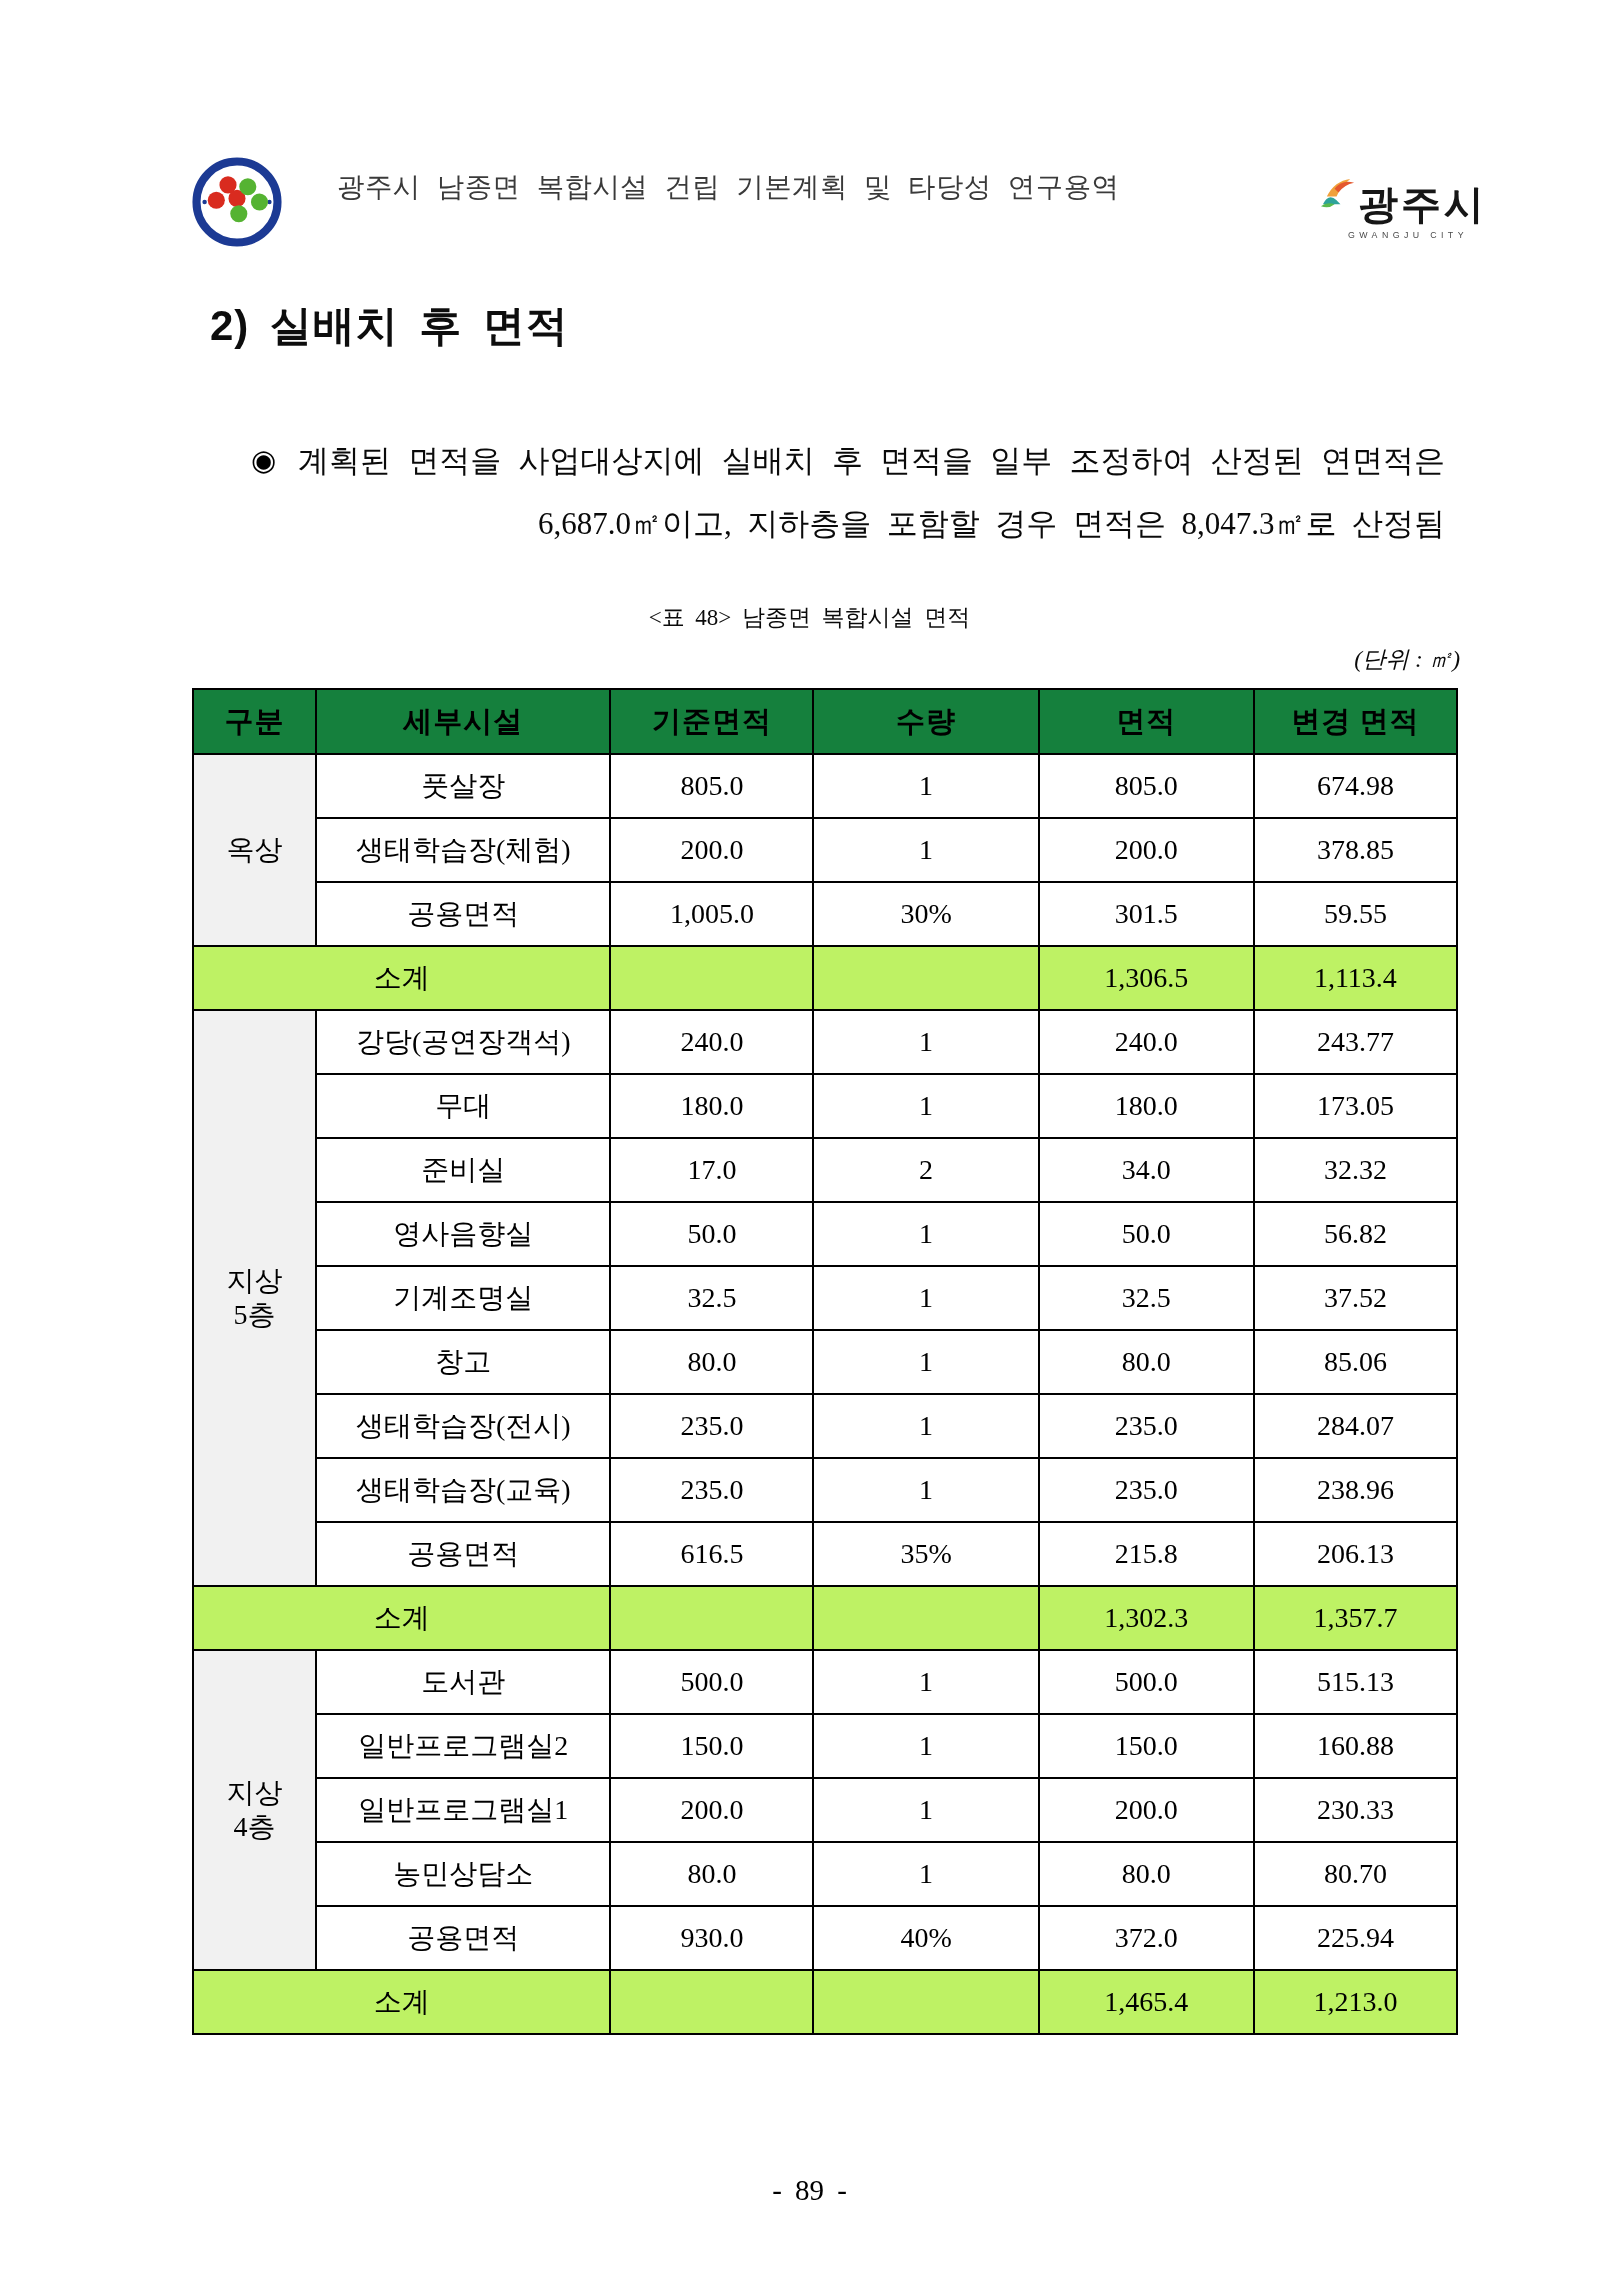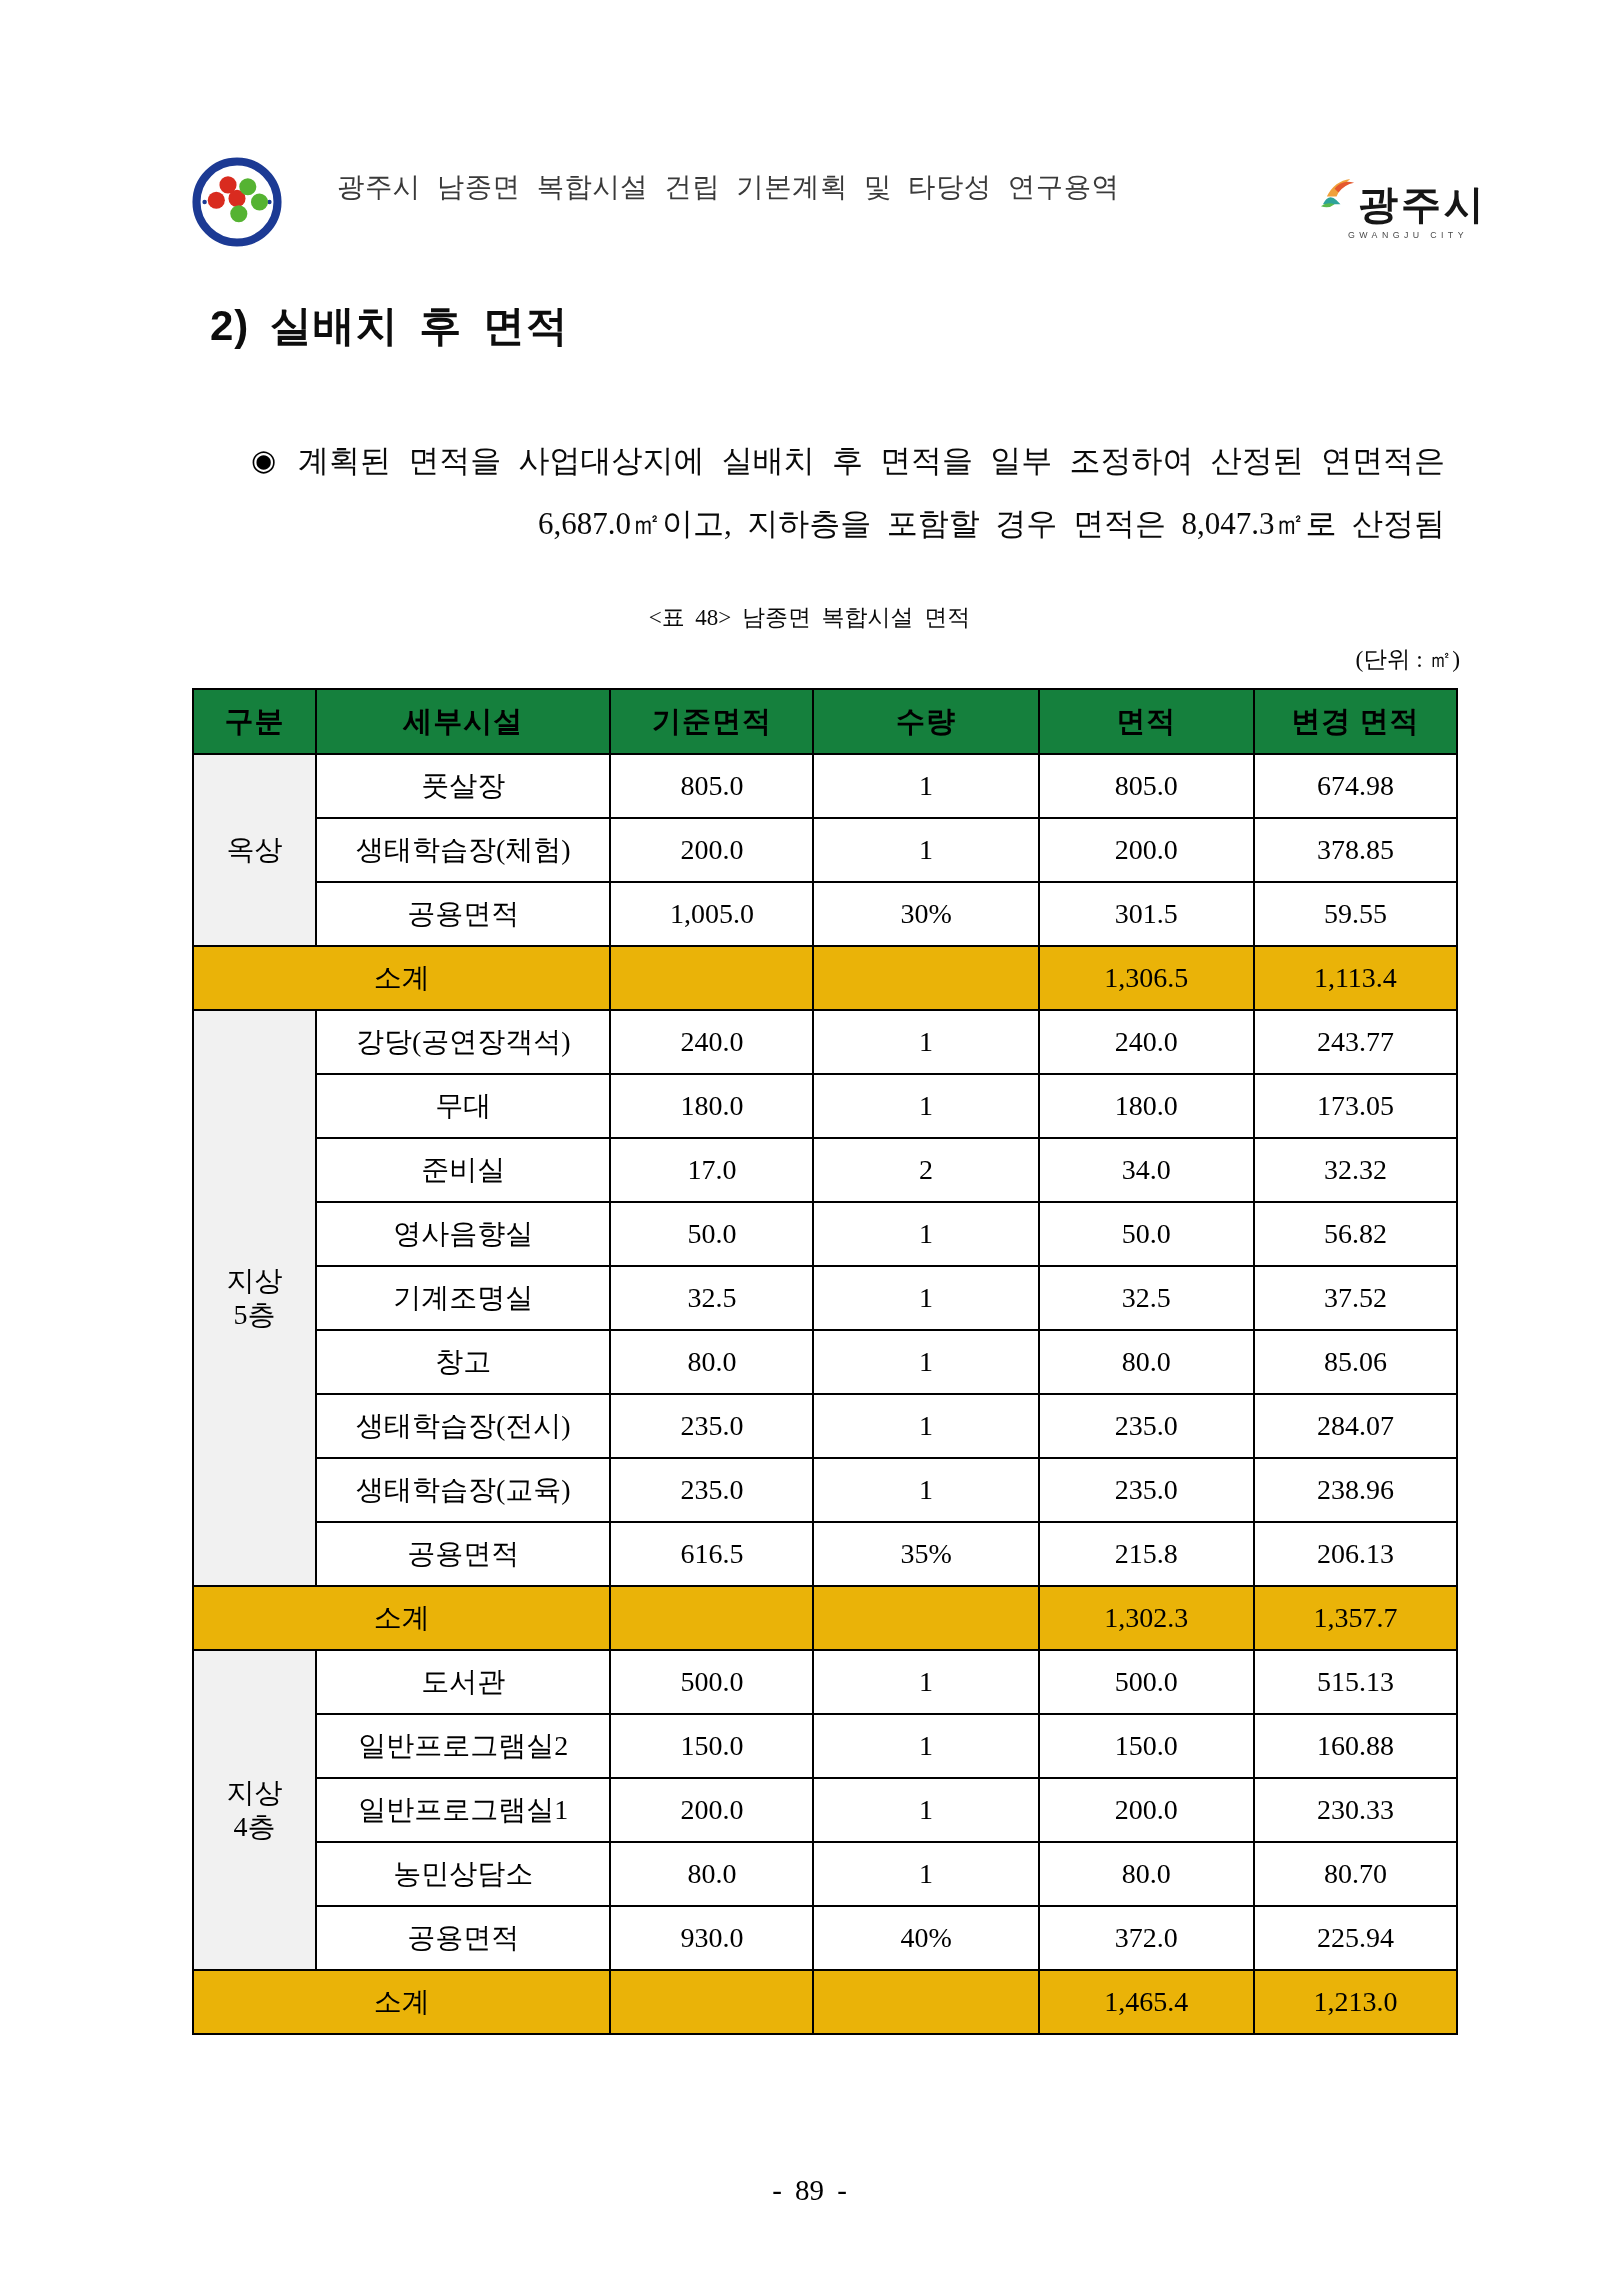--- a/index.html
+++ b/index.html
@@ -49,21 +49,21 @@
   .para-line-1 { text-align: justify; text-align-last: justify; }
   .para-line-2 { text-align: right; word-spacing: 7.8px; }
 
   
   .table-caption {
     position: absolute; left: 0; top: 602px; width: 1619px;
     text-align: center; font-size: 23px; color: #0a0a0a; word-spacing: 4.9px;
   }
   .unit-note {
     position: absolute; left: 192px; top: 643px; width: 1268px;
-    text-align: right; font-size: 23.5px; color: #0a0a0a;
+    text-align: right; font-size: 23.5px; color: #0a0a0a; font-style: italic;
   }
 
   
   table.area-table {
     position: absolute; left: 192px; top: 688px; width: 1266px;
     border-collapse: collapse; table-layout: fixed;
     border: 2.9px solid #000;
     font-size: 28px;
   }
   .area-table th, .area-table td {
@@ -72,21 +72,21 @@
     padding: 0; overflow: hidden;
   }
   .area-table thead th {
     background: #15803d; height: 63px;
     border-top: 2.9px solid #000; border-bottom: 2.9px solid #000;
     font-weight: 700; font-size: 29px; letter-spacing: 1px;
   }
   .area-table tbody td { height: 62px; background: #ffffff; }
   .area-table td.group-cell { background: #f1f1f1; white-space: pre-line; line-height: 1.2; }
   .area-table tr.subtotal td {
-    background: #eab308;
+    background: #bef264;
     border-top: 2.9px solid #000; border-bottom: 2.9px solid #000;
   }
 
   
   .footer {
     position: absolute; left: 0; top: 2174px; width: 1619px;
     text-align: center; font-size: 29px; color: #000; word-spacing: 5.9px;
   }
 </style>
 </head>

